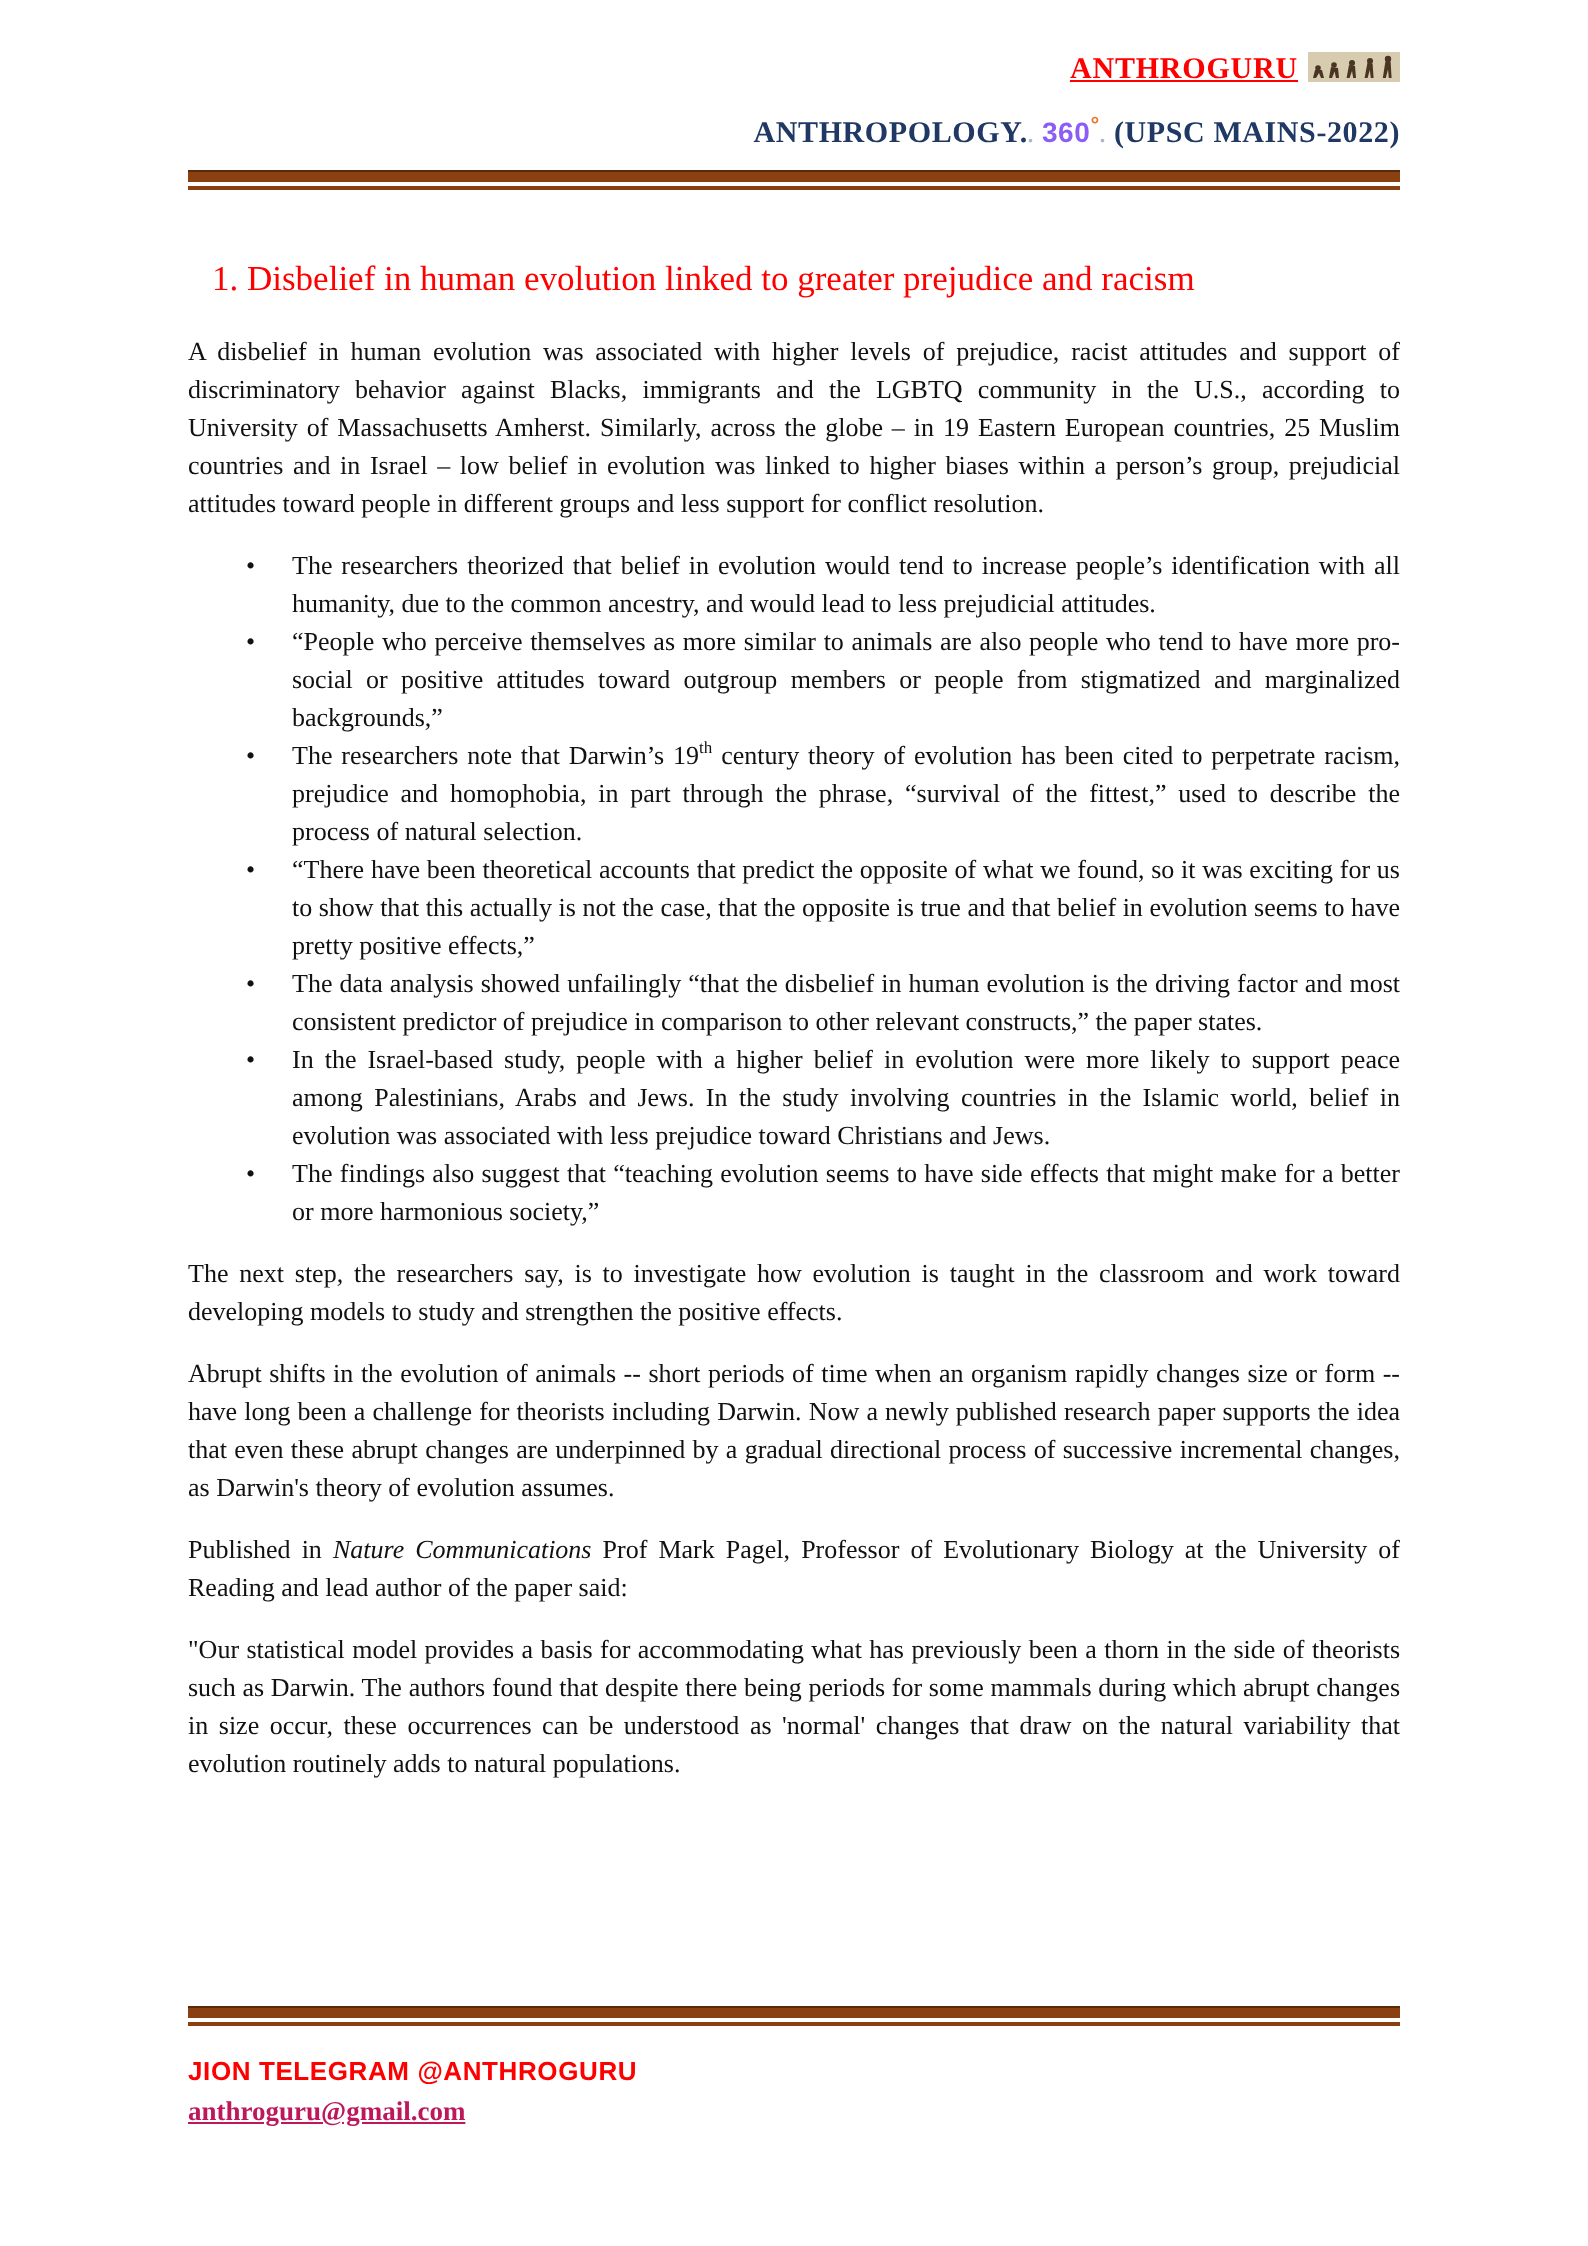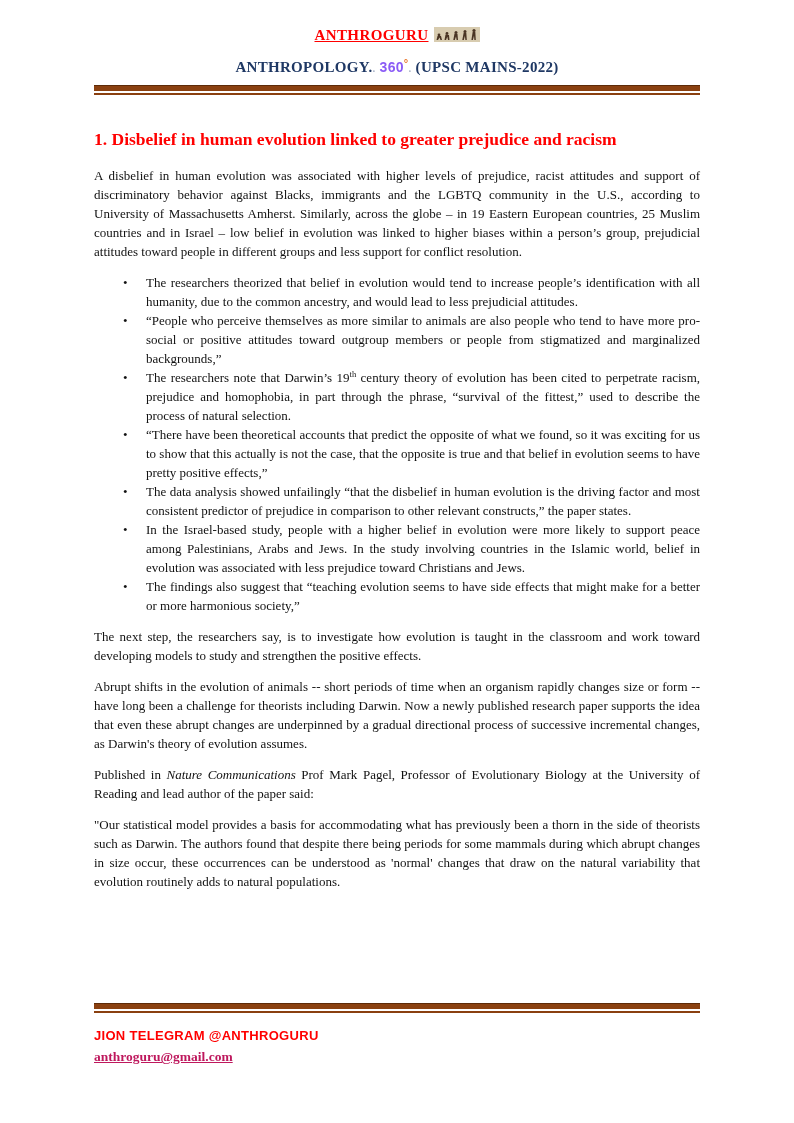--- a/index.html
+++ b/index.html
@@ -10,21 +10,21 @@
     margin: 0 auto;
     background: #ffffff;
     box-sizing: border-box;
     padding: 26px 94px 0 94px;
     font-family: "Liberation Serif", serif;
     color: #111111;
     overflow: hidden;
   }
 
   
-  .doc-header { text-align: center; }
+  .doc-header { text-align: right; }
   .brand-line { line-height: 18px; }
   .brand {
     font-size: 15px;
     font-weight: bold;
     color: #FF0000;
     text-decoration: underline;
     letter-spacing: 0.4px;
   }
   .logo {
     display: inline-block;
@@ -59,24 +59,24 @@
   .rule { margin-top: 9px; }
   .rule .thick { height: 5px; background: #8A4010; border-top: 1px solid #5d2a08; }
   .rule .gap { height: 2px; }
   .rule .thin { height: 2px; background: #8A4010; }
 
   
   .content { margin-top: 30px; }
   h1.sec-heading {
     font-size: 17.5px;
     line-height: 29px;
-    font-weight: bold;
+    font-weight: normal;
     color: #FF0000;
     text-align: justify;
-    margin: 0;
+    margin: 12px;
   }
   .sec2 h1.sec-heading { margin-top: 26px; }
   p.body-para {
     font-size: 13px;
     line-height: 19px;
     text-align: justify;
     margin: 12px 0 0 0;
   }
   ul.bullet-list {
     list-style: none;

